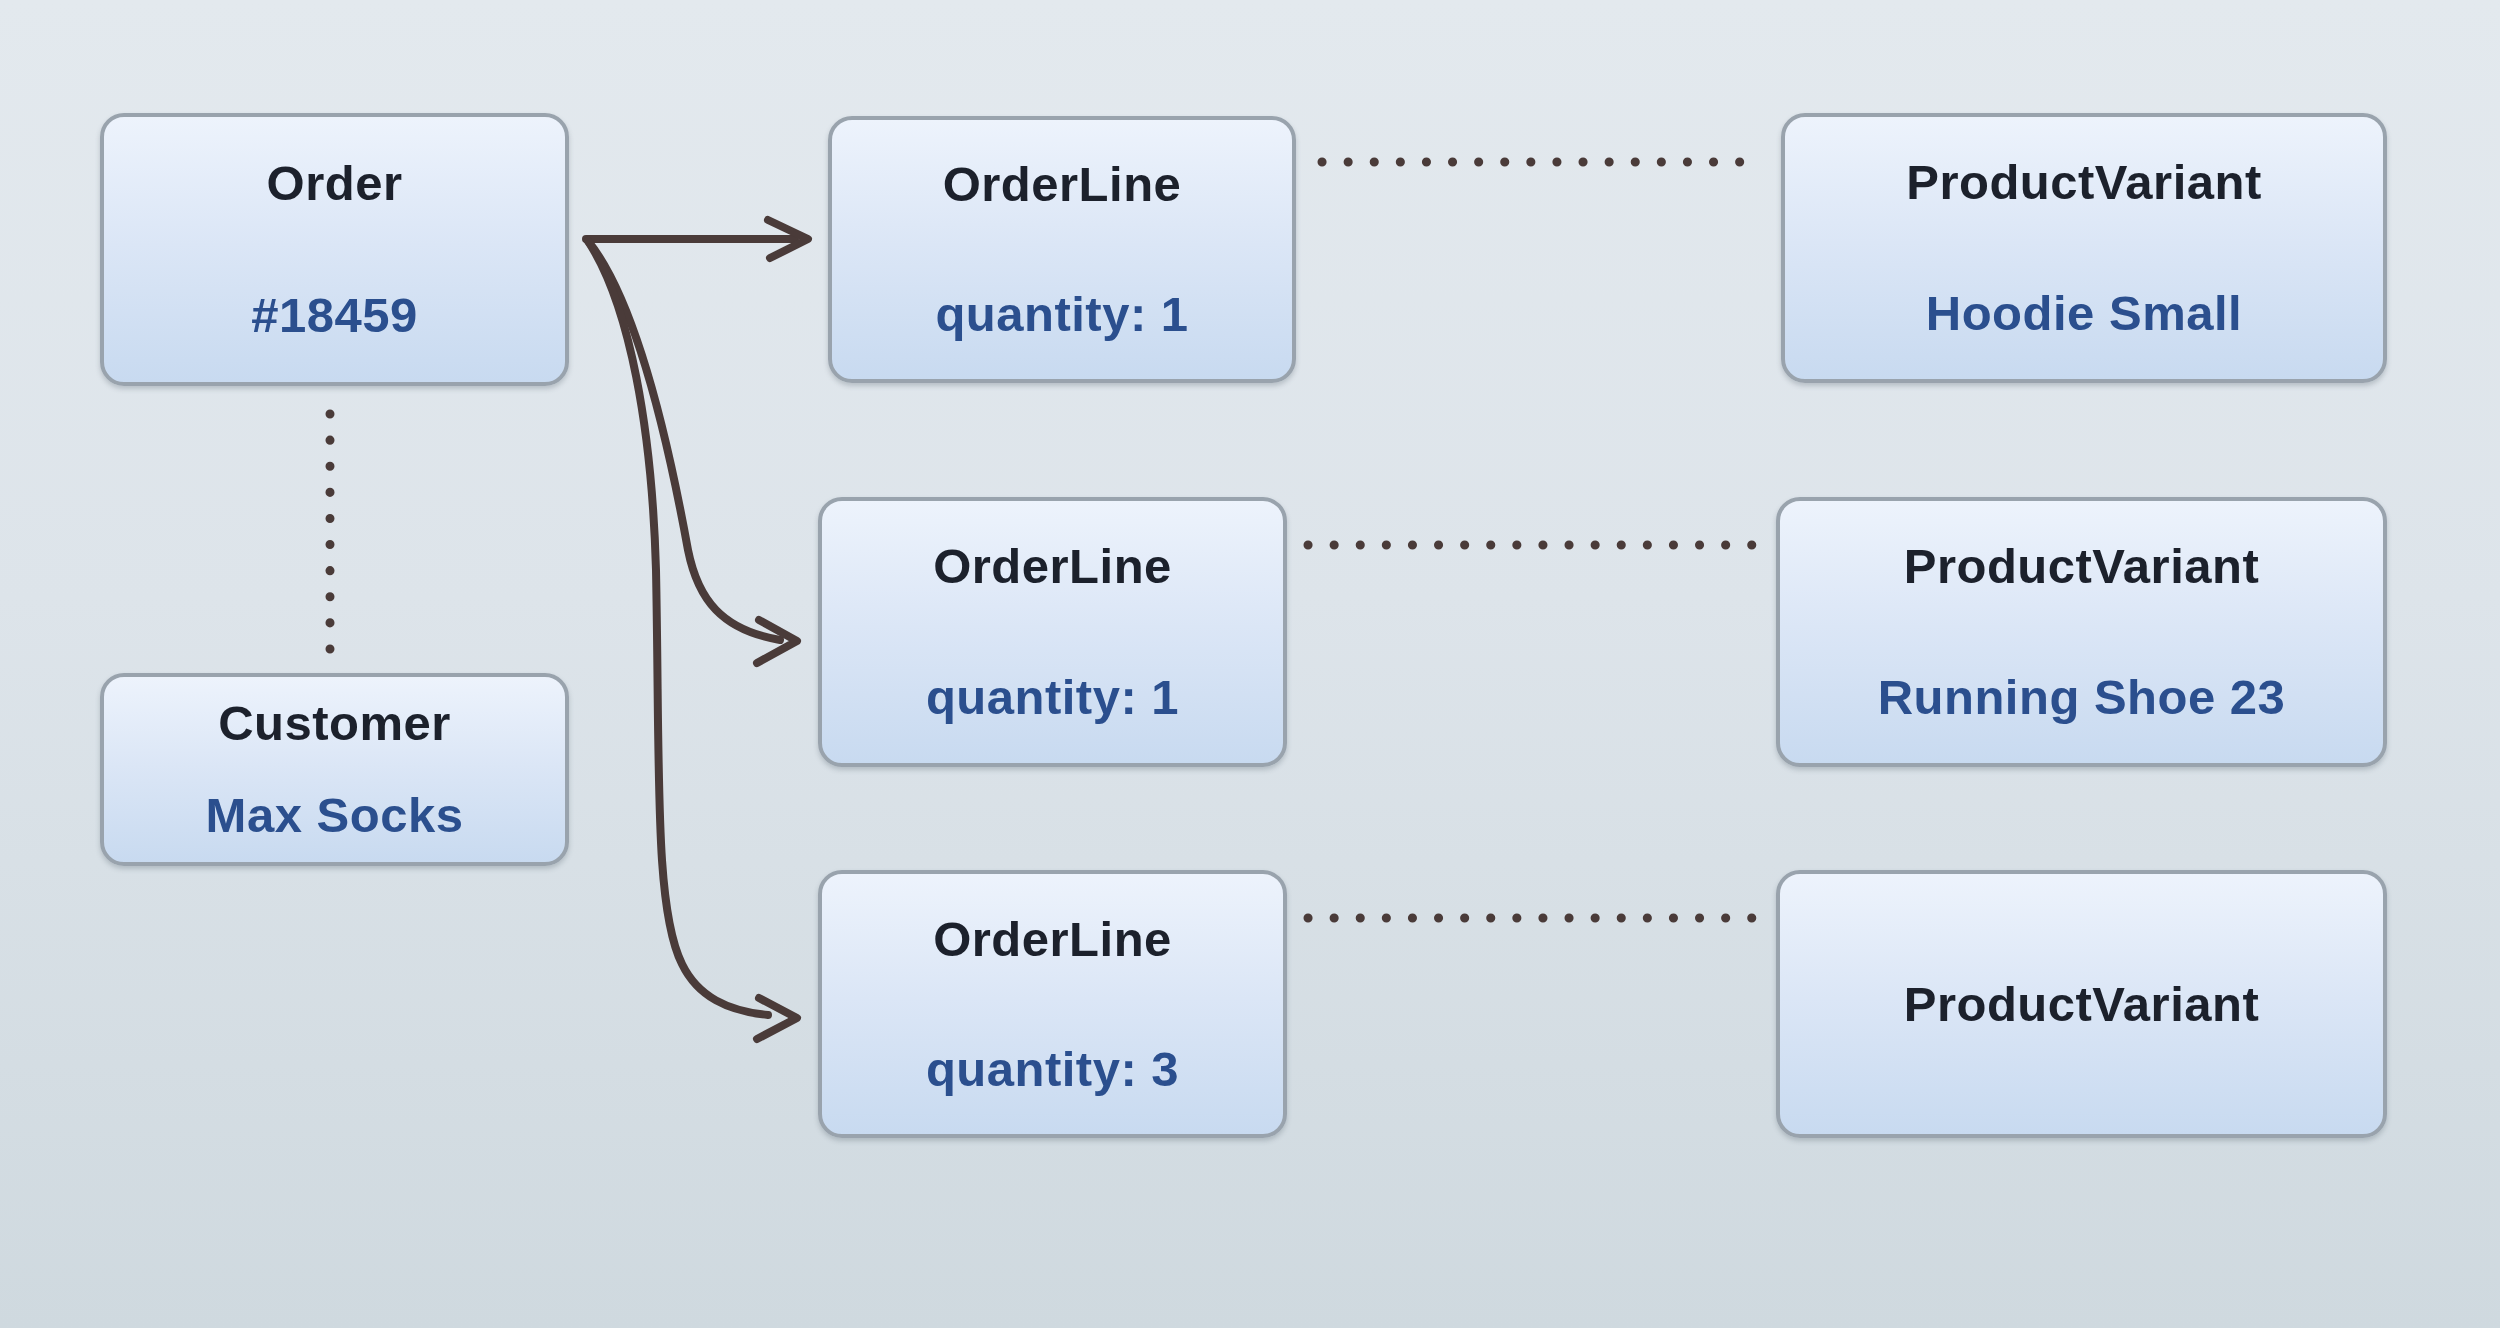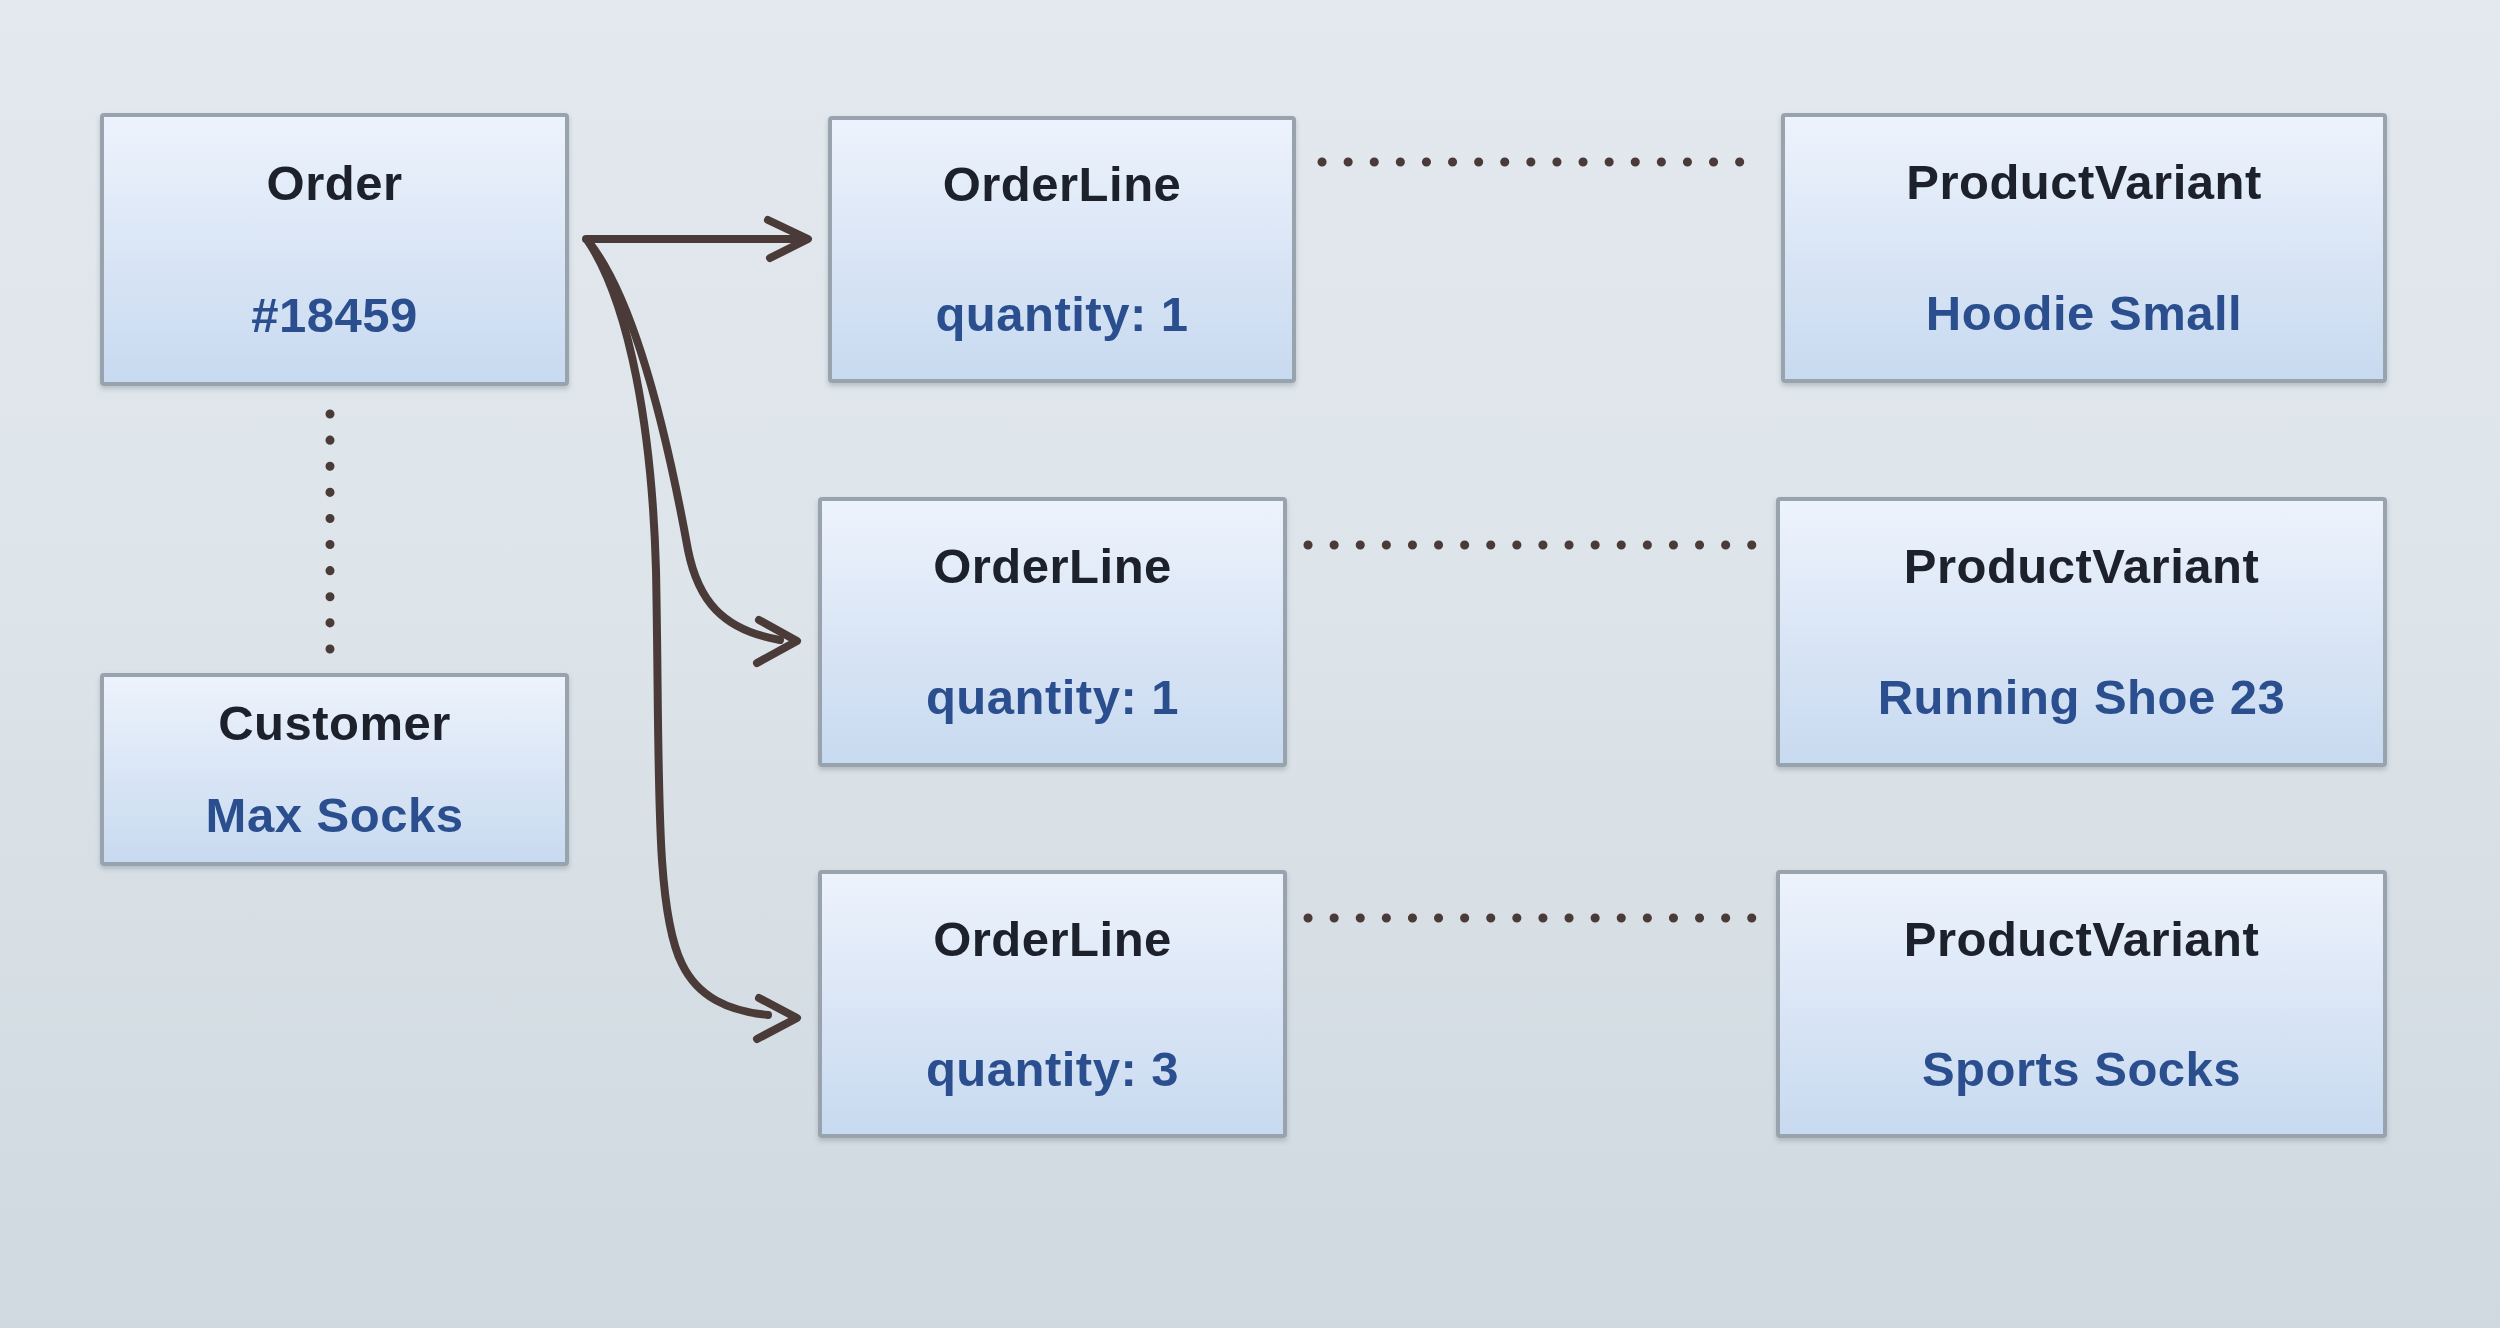--- a/index.html
+++ b/index.html
@@ -43,21 +43,21 @@
   .connector-layer .dotted {
     stroke: var(--connector);
     stroke-width: 9;
     fill: none;
     stroke-linecap: round;
     stroke-dasharray: 0.1 26;
   }
   .node {
     position: absolute;
     border: 4px solid var(--box-border);
-    border-radius: 4px;
+    border-radius: 24px;
     background: linear-gradient(180deg, var(--box-top) 0%, var(--box-mid) 48%, var(--box-bottom) 100%);
     box-shadow: 0 3px 5px rgba(80, 92, 104, 0.28);
     display: flex;
     flex-direction: column;
     justify-content: space-around;
     align-items: center;
     text-align: center;
     line-height: 1;
   }
   .node .title {
@@ -141,16 +141,15 @@
     <div class="value">Hoodie Small</div>
   </div>
 
   <div class="node node-pv2">
     <div class="title">ProductVariant</div>
     <div class="value">Running Shoe 23</div>
   </div>
 
   <div class="node node-pv3">
     <div class="title">ProductVariant</div>
-    <div class="value">Sports Socks</div>
   </div>
 
 </div>
 
 </body></html>

